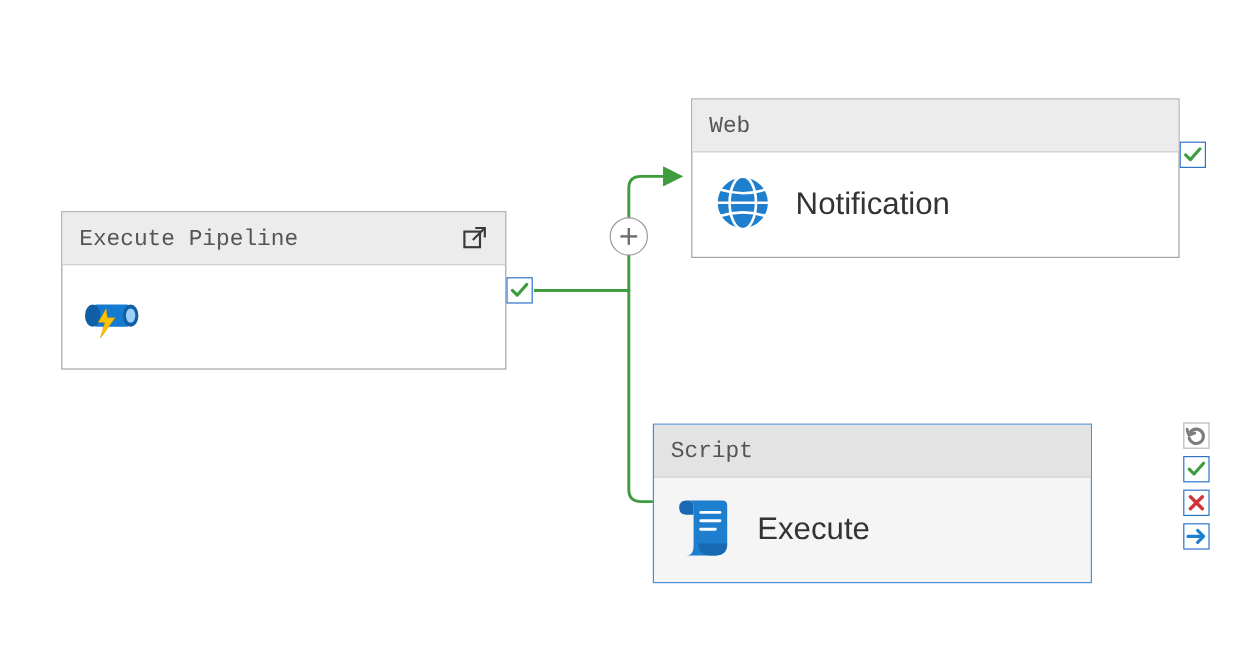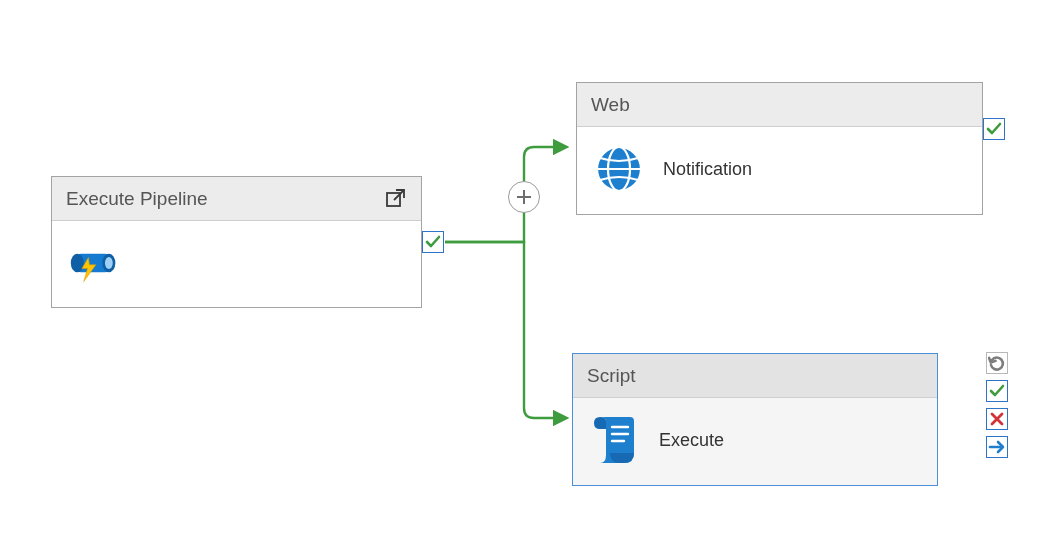--- a/index.html
+++ b/index.html
@@ -39,32 +39,33 @@
     border-bottom: 1px solid #cfcfcf;
     color: #555555;
     font-size: 19px;
     height: 44px;
     line-height: 44px;
     padding: 0 14px;
     display: flex;
     align-items: center;
     justify-content: space-between;
     box-sizing: border-box;
+    font-family: Liberation Mono, monospace;
   }
   .node-selected .node-header {
     background: #e3e3e3;
   }
   .node-body {
     display: flex;
     align-items: center;
     padding: 16px 16px 18px 16px;
     gap: 18px;
   }
   .node-title {
-    font-size: 18px;
+    font-size: 26px;
     color: #333333;
   }
   .icon-box {
     width: 52px;
     height: 52px;
     display: flex;
     align-items: center;
     justify-content: center;
     flex: 0 0 auto;
   }
@@ -184,21 +185,21 @@
       <span class="node-title">Notification</span>
     </div>
   </div>
 
   <div class="badge" style="left:983px; top:118px;">
     <svg width="16" height="16" viewBox="0 0 16 16">
       <path d="M 2 8 L 6 12 L 14 3" fill="none" stroke="#3e9c3e" stroke-width="2.6" stroke-linecap="round" stroke-linejoin="round"></path>
     </svg>
   </div>
 
-  <div class="node node-selected" style="left:572px; top:353px; width:366px; height:133px;">
+  <div class="node node-selected" style="left:544px; top:353px; width:366px; height:133px;">
     <div class="node-header">
       <span>Script</span>
     </div>
     <div class="node-body">
       <span class="icon-box">
         <svg width="50" height="54" viewBox="0 0 50 54">
           <path d="M 10 4 L 40 4 Q 44 4 44 8 L 44 40 Q 44 50 34 50 L 10 50 Q 16 50 16 42 L 16 8 Q 16 4 10 4 Z" fill="#1f7fcf"></path>
           <path d="M 10 4 Q 4 4 4 10 Q 4 16 10 16 L 16 16 L 16 8 Q 16 4 10 4 Z" fill="#1669b2"></path>
           <path d="M 34 50 Q 44 50 44 40 L 20 40 Q 20 50 30 50 Z" fill="#1669b2"></path>
           <line x1="22" y1="14" x2="38" y2="14" stroke="#ffffff" stroke-width="2.4" stroke-linecap="round"></line>

